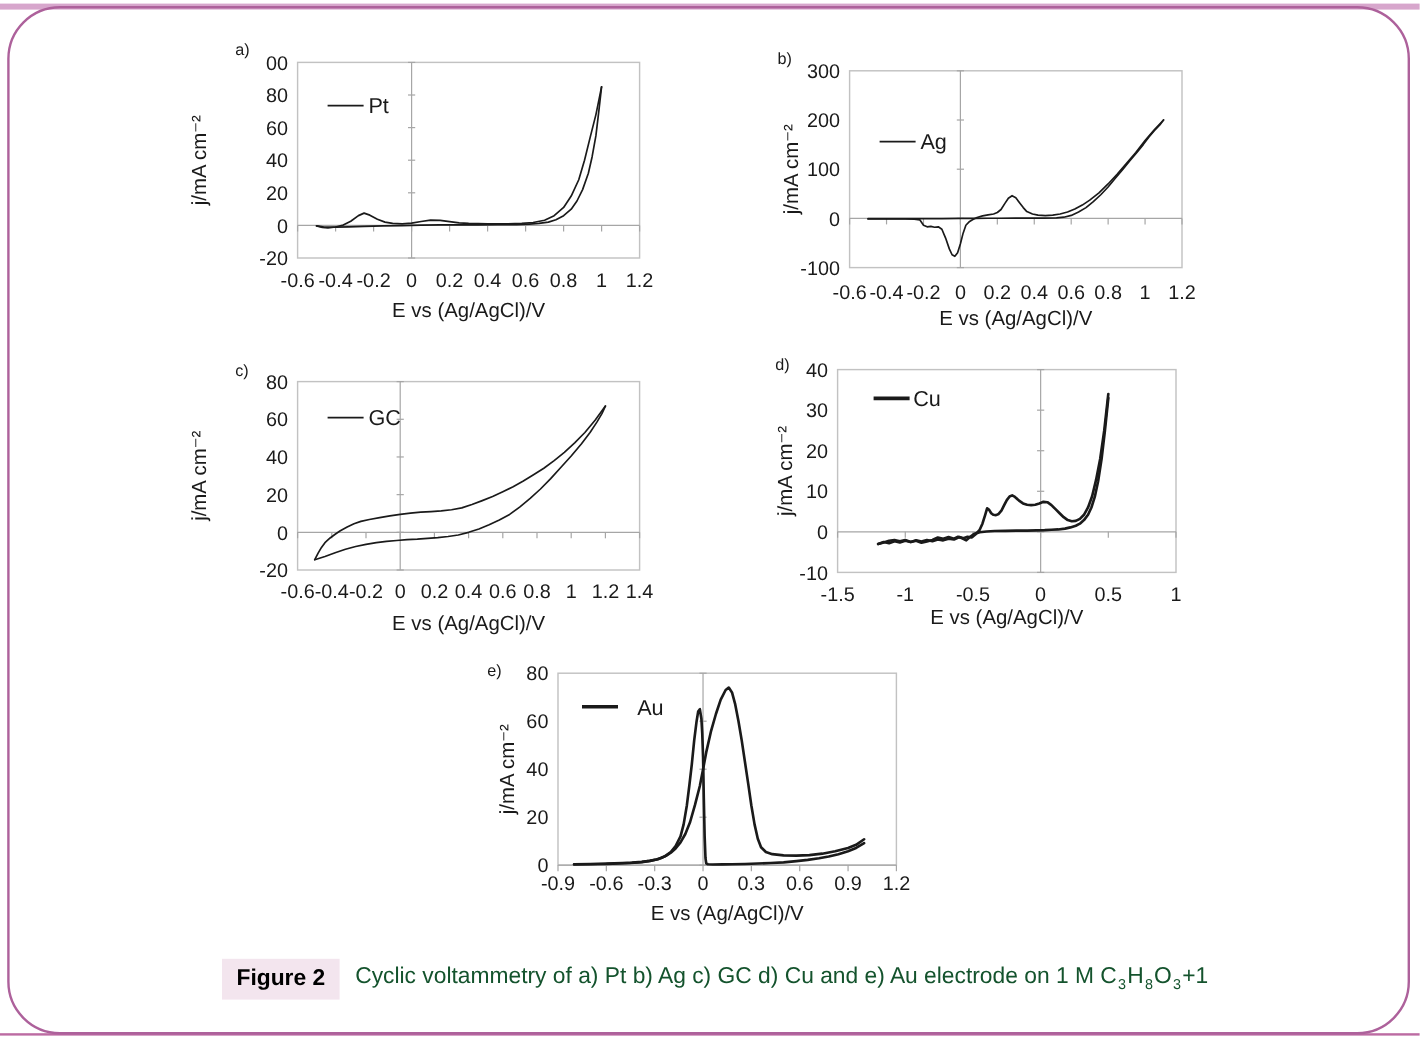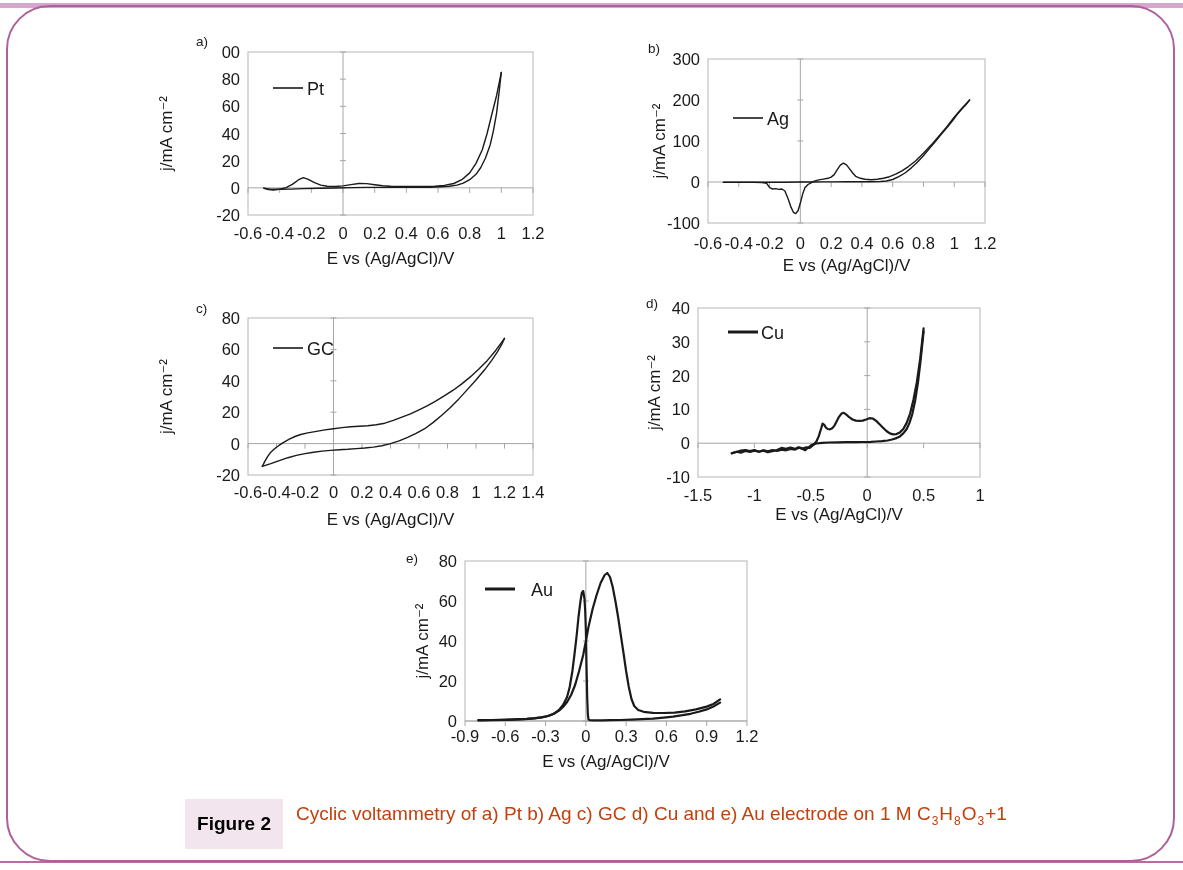--- a/index.html
+++ b/index.html
@@ -11,21 +11,21 @@
   .top-bar{position:absolute;left:0;top:3px;width:1183px;height:5px;}
   .bottom-bar{position:absolute;left:0;top:861px;width:1183px;height:2px;}
   .frame-border{
     position:absolute;left:6px;top:5px;width:1169px;height:857px;
     border:2px solid;border-radius:44px;box-sizing:border-box;
     background:transparent;
   }
   .chart{position:absolute;}
   .chart svg{position:absolute;left:0;top:0;overflow:visible;}
   .caption-label{
-    position:absolute;left:185px;top:799px;width:98px;height:50px;
+    position:absolute;left:185px;top:799px;width:98px;height:34px;
     display:flex;align-items:center;justify-content:center;
     font-size:19px;font-weight:bold;color:#000000;
   }
   .caption-text{
     position:absolute;left:296px;top:800px;width:740px;
     font-size:19px;line-height:28px;
   }
   .caption-text .cap-line{white-space:nowrap;}
   .caption-text .sub{
     font-size:12px;position:relative;top:5px;margin:0 1px;
@@ -271,15 +271,15 @@
       <g>
         <line x1="100" y1="36" x2="130" y2="36" stroke="#1a1a1a" stroke-width="3"></line>
         <text x="146" y="42.5" fill="#1a1a1a" font-size="18">Au</text>
       </g>
       <polyline points="93.4,167.2 106.9,167.0 120.3,166.6 133.7,166.2 141.8,165.8 149.8,165.2 156.5,164.4 161.9,163.2 165.9,162.0 170.0,160.2 174.0,157.6 178.0,154.0 182.1,149.0 186.1,142.0 190.1,132.0 194.1,118.0 198.2,102.0 200.9,88.0 203.5,74.0 207.6,56.0 211.6,42.0 215.6,30.0 219.7,22.0 222.3,20.0 225.0,24.0 227.7,34.0 230.4,48.0 233.1,64.0 235.8,82.0 238.5,100.0 241.1,118.0 243.8,134.0 246.5,146.0 249.2,153.0 253.2,157.0 258.6,158.8 268.0,159.8 278.7,160.0 289.5,159.6 300.2,158.4 311.0,156.4 321.7,153.6 328.4,151.0 335.1,146.4" fill="none" stroke="#1a1a1a" stroke-width="2.2" stroke-linejoin="round" stroke-linecap="round"></polyline>
       <polyline points="335.1,149.6 328.4,153.6 321.7,156.4 313.7,158.8 305.6,160.8 297.5,162.2 288.1,163.6 278.7,164.6 268.0,165.6 257.3,166.2 246.5,166.6 235.8,167.0 225.0,167.2 217.0,167.3 208.9,167.4 204.9,167.2 203.5,166.4 202.9,162.0 202.2,144.0 201.5,112.0 200.9,78.0 200.2,58.0 199.5,46.0 198.2,38.0 196.8,40.0 195.5,48.0 193.5,64.0 191.5,84.0 189.4,102.0 187.4,118.0 184.7,134.0 182.1,144.0 178.0,152.0 174.0,157.0 168.6,160.8 163.3,163.0 156.5,164.4 149.8,165.4 140.4,166.2 131.0,166.6 120.3,167.0 106.9,167.2 93.4,167.4" fill="none" stroke="#1a1a1a" stroke-width="2.2" stroke-linejoin="round" stroke-linecap="round"></polyline>
     </svg>
   </div>
 
 <div class="caption-label" style="background: rgb(243, 229, 238);">Figure 2</div>
-<div class="caption-text" style="color: #c2410c;">
+<div class="caption-text" style="color: #14532d;">
     <div class="cap-line"><span>Cyclic voltammetry of a) Pt b) Ag c) GC d) Cu and e) Au electrode on 1 M C</span><span class="sub">3</span><span>H</span><span class="sub">8</span><span>O</span><span class="sub">3</span><span>+1</span></div>
   </div>
 
 </body></html>

